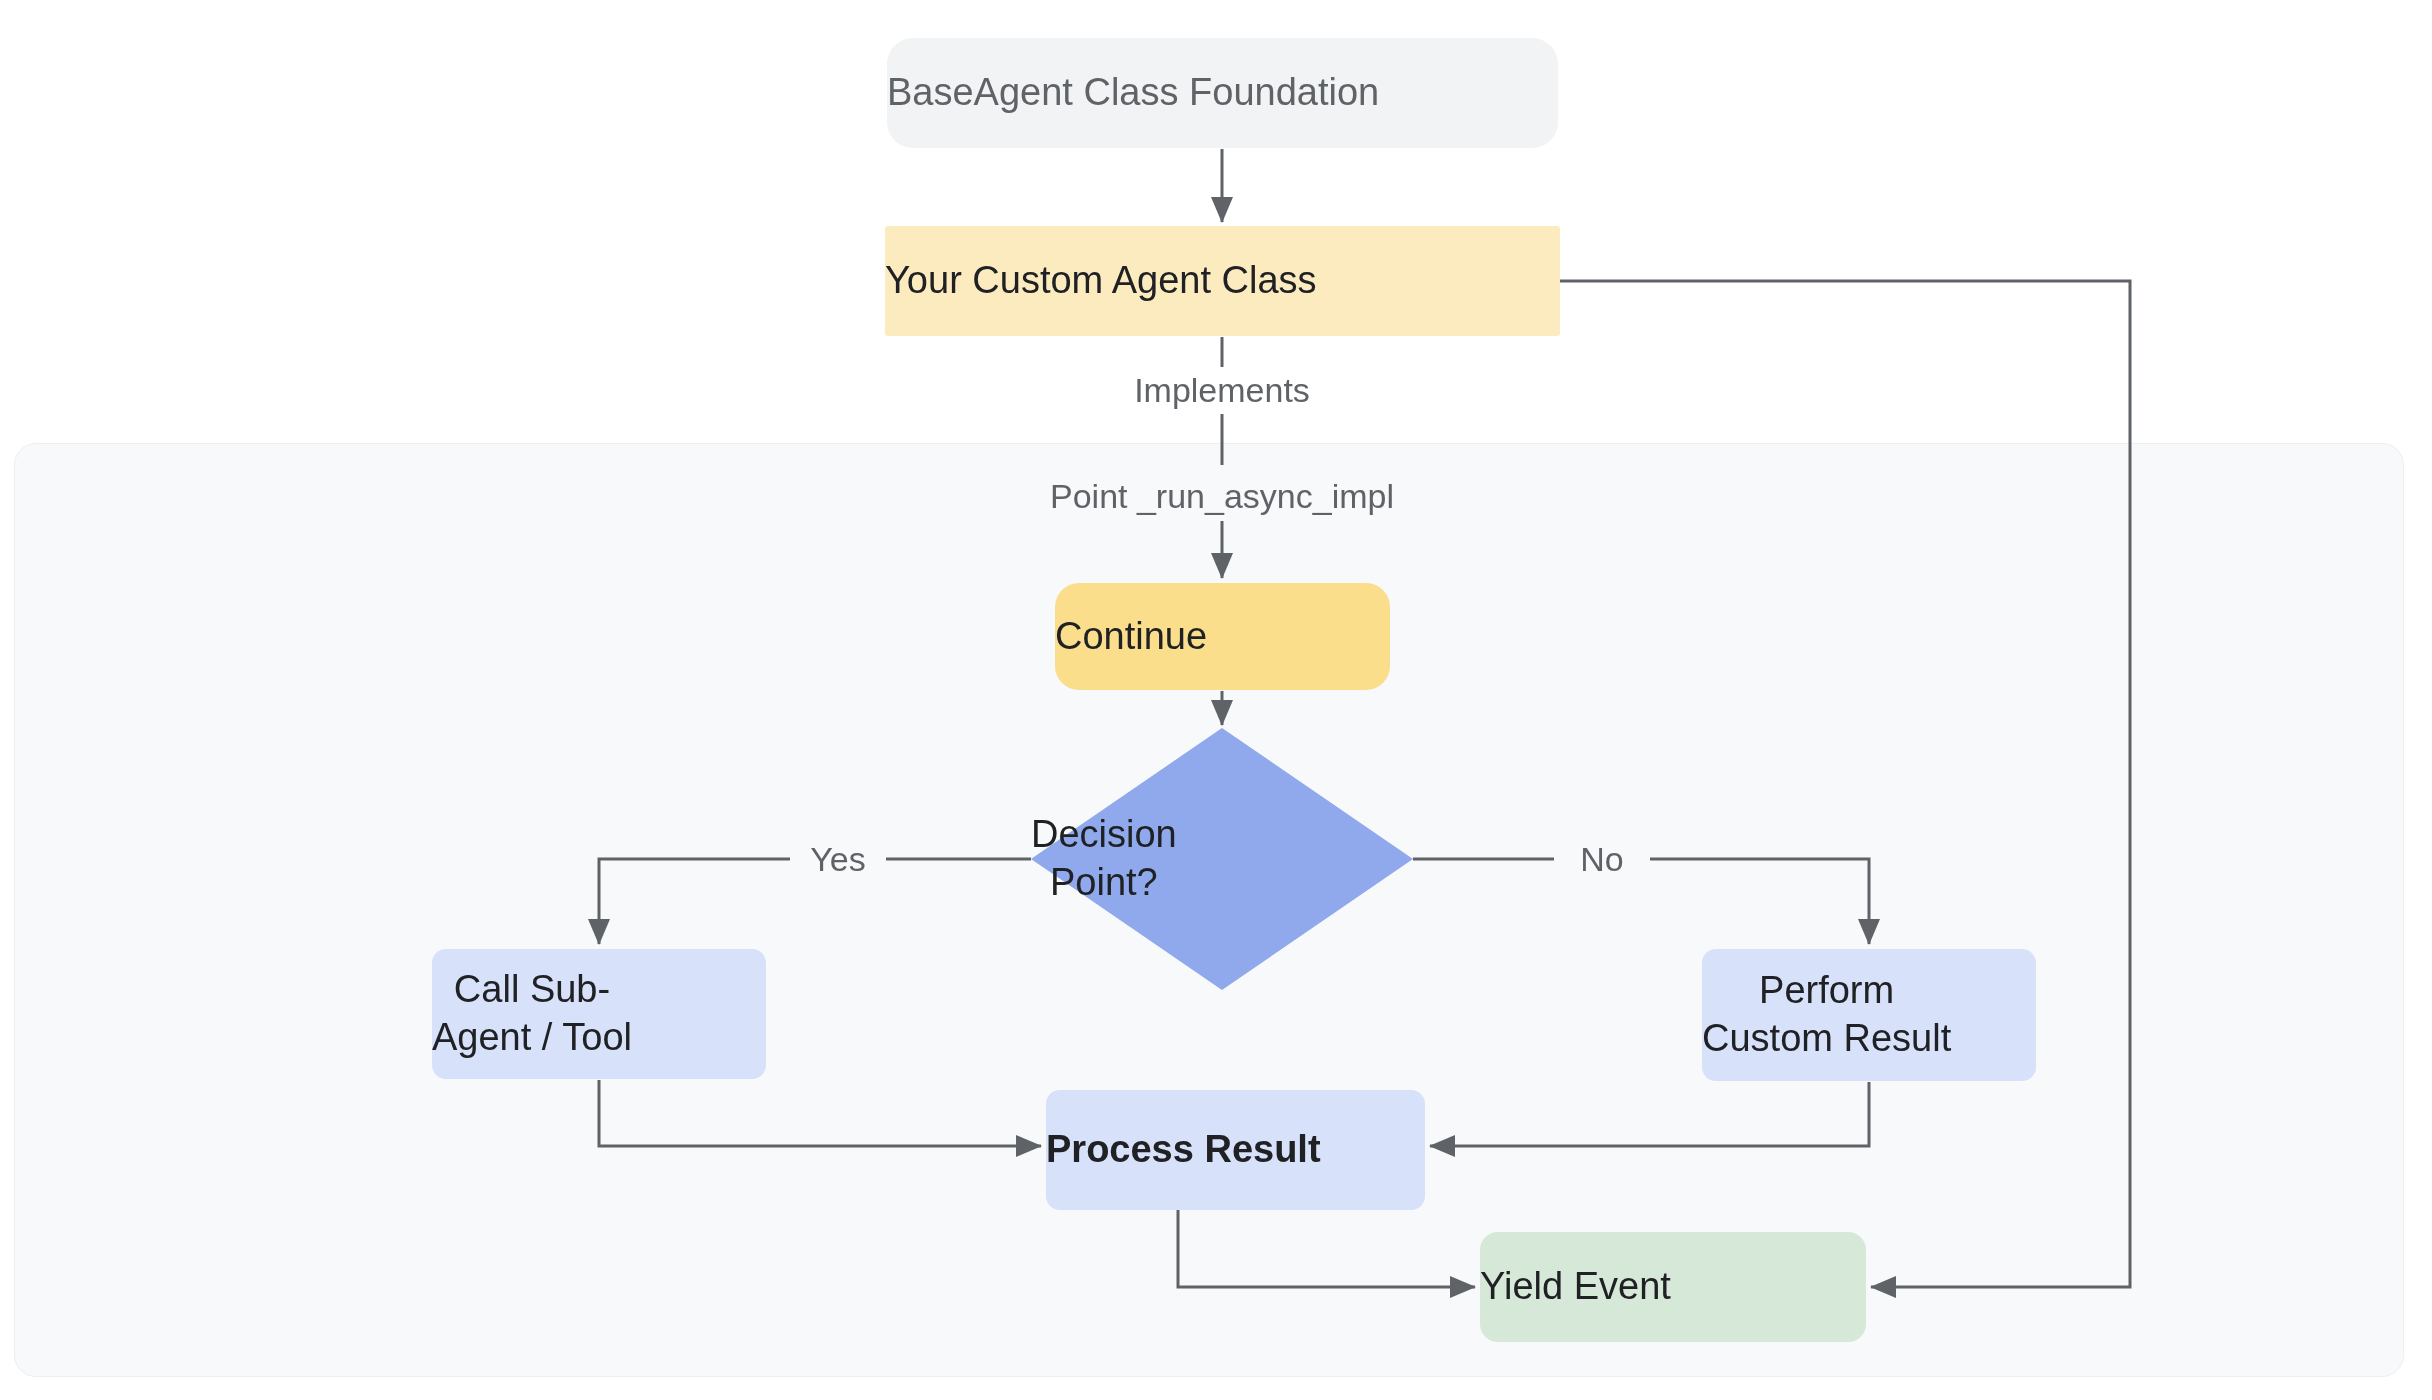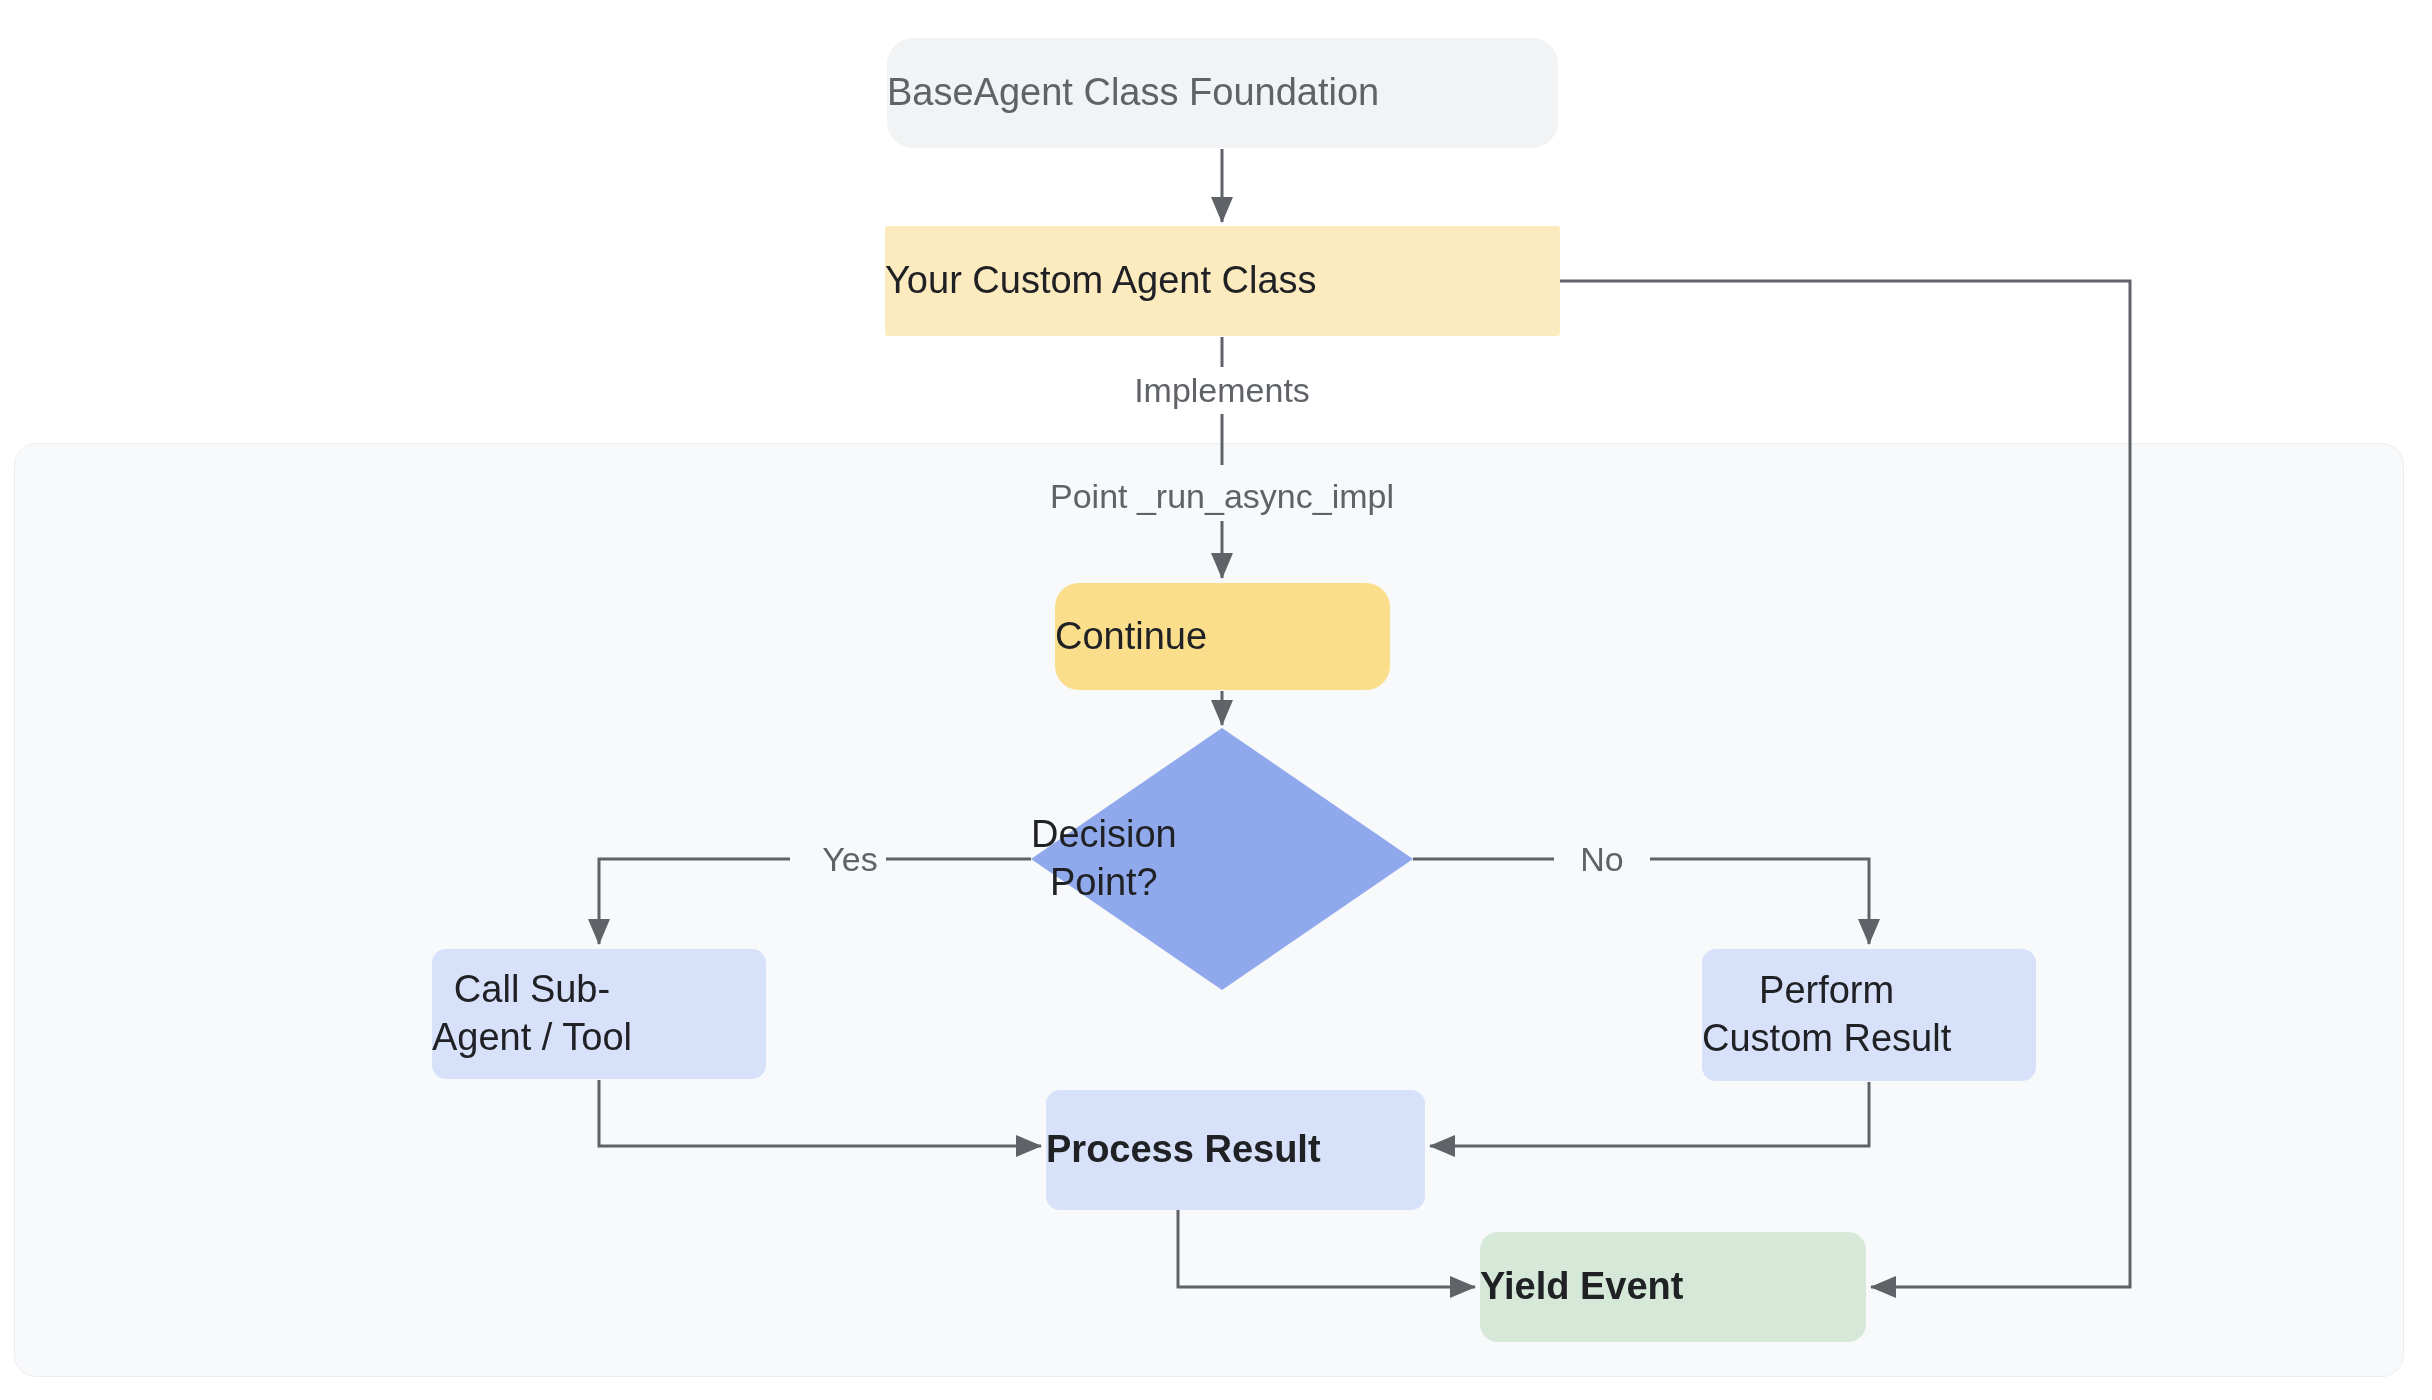--- a/index.html
+++ b/index.html
@@ -89,33 +89,33 @@
   .node-process {
     left: 1046px; top: 1090px; width: 379px; height: 120px;
     background: var(--blue-light, #D7E1FA);
     border-radius: 14px;
     font-weight: 700;
   }
   .node-yield {
     left: 1480px; top: 1232px; width: 386px; height: 110px;
     background: var(--green-light, #D6E8D7);
     border-radius: 18px;
-    font-weight: 700;
+    font-weight: 400;
   }
   .node-text span { display: block; }
   .edge-label {
     position: absolute;
     transform: translate(-50%, -50%);
     font-size: 34px;
     color: var(--label-gray, #5F6368);
     white-space: nowrap;
   }
   .lbl-implements { left: 1222px; top: 390px; }
   .lbl-inside     { left: 1222px; top: 496px; }
-  .lbl-yes        { left: 838px;  top: 859px; margin-left: 12px; }
+  .lbl-yes        { left: 838px;  top: 859px; }
   .lbl-no         { left: 1602px; top: 859px; }
 </style>
 </head>
 <body>
 
 <div class="canvas">
 
   <div class="inner-container"></div>
 
   <svg class="edges-svg" viewBox="0 0 2432 1400" xmlns="http://www.w3.org/2000/svg">

